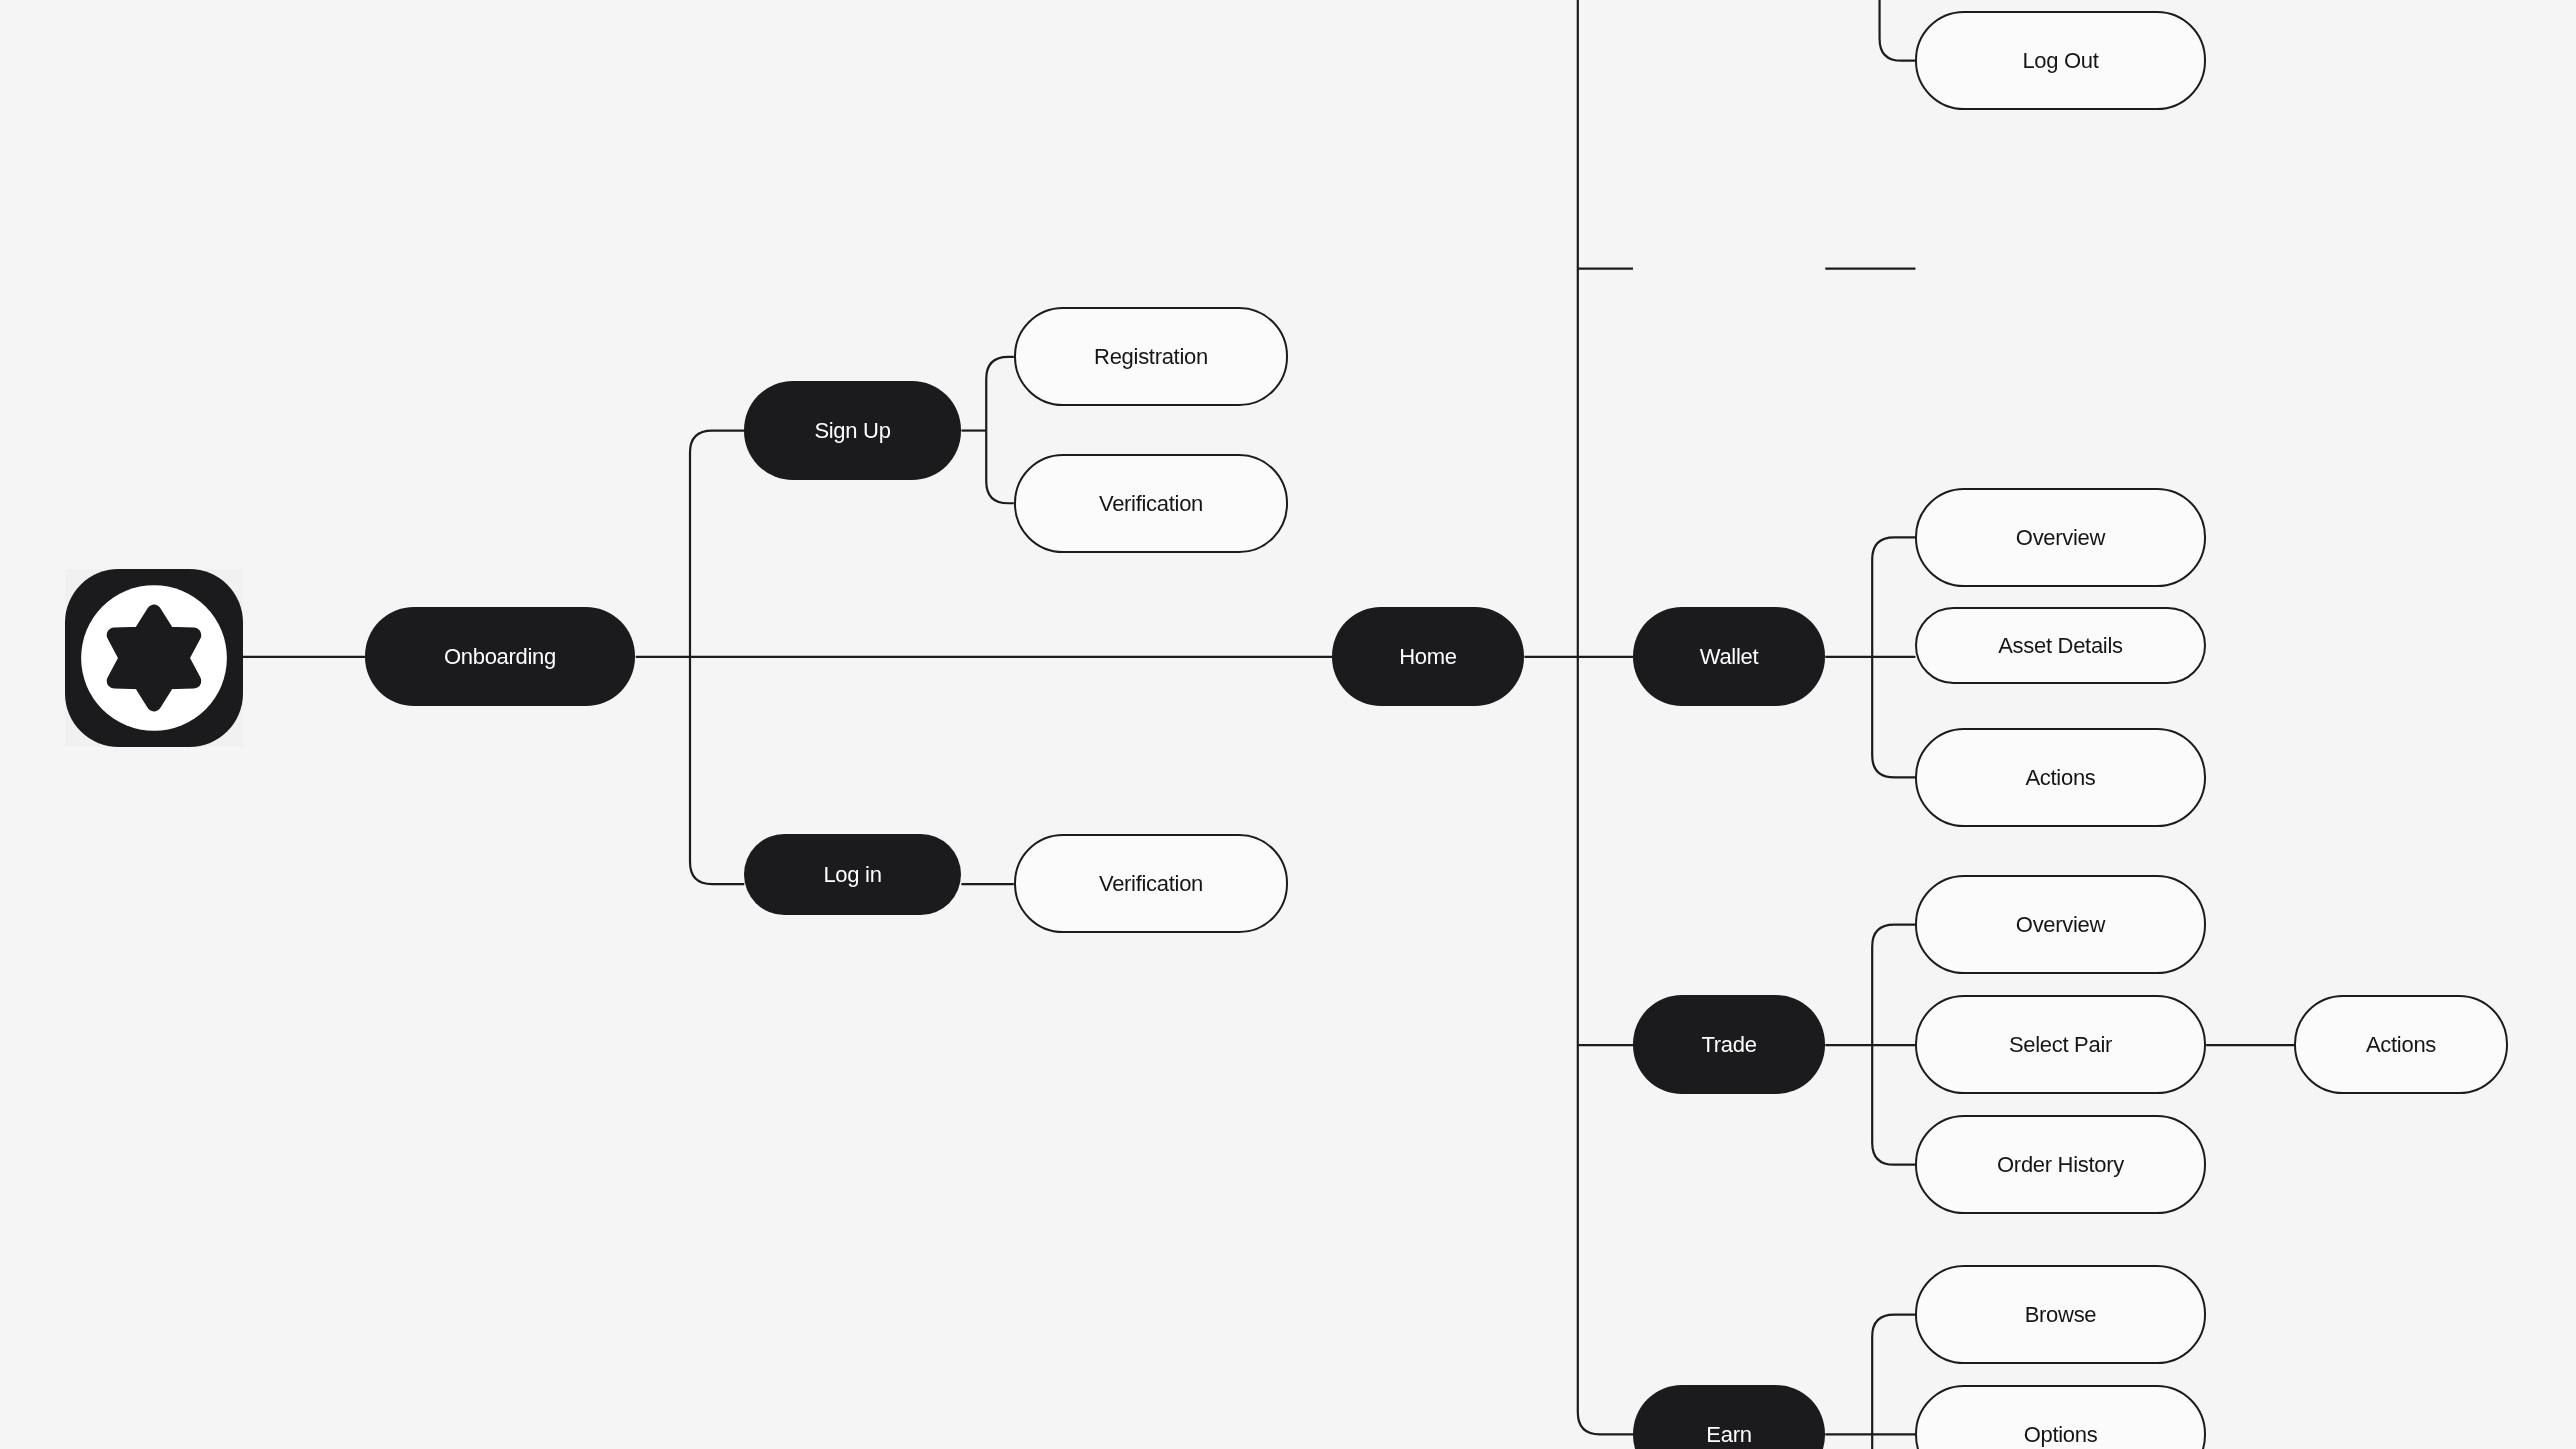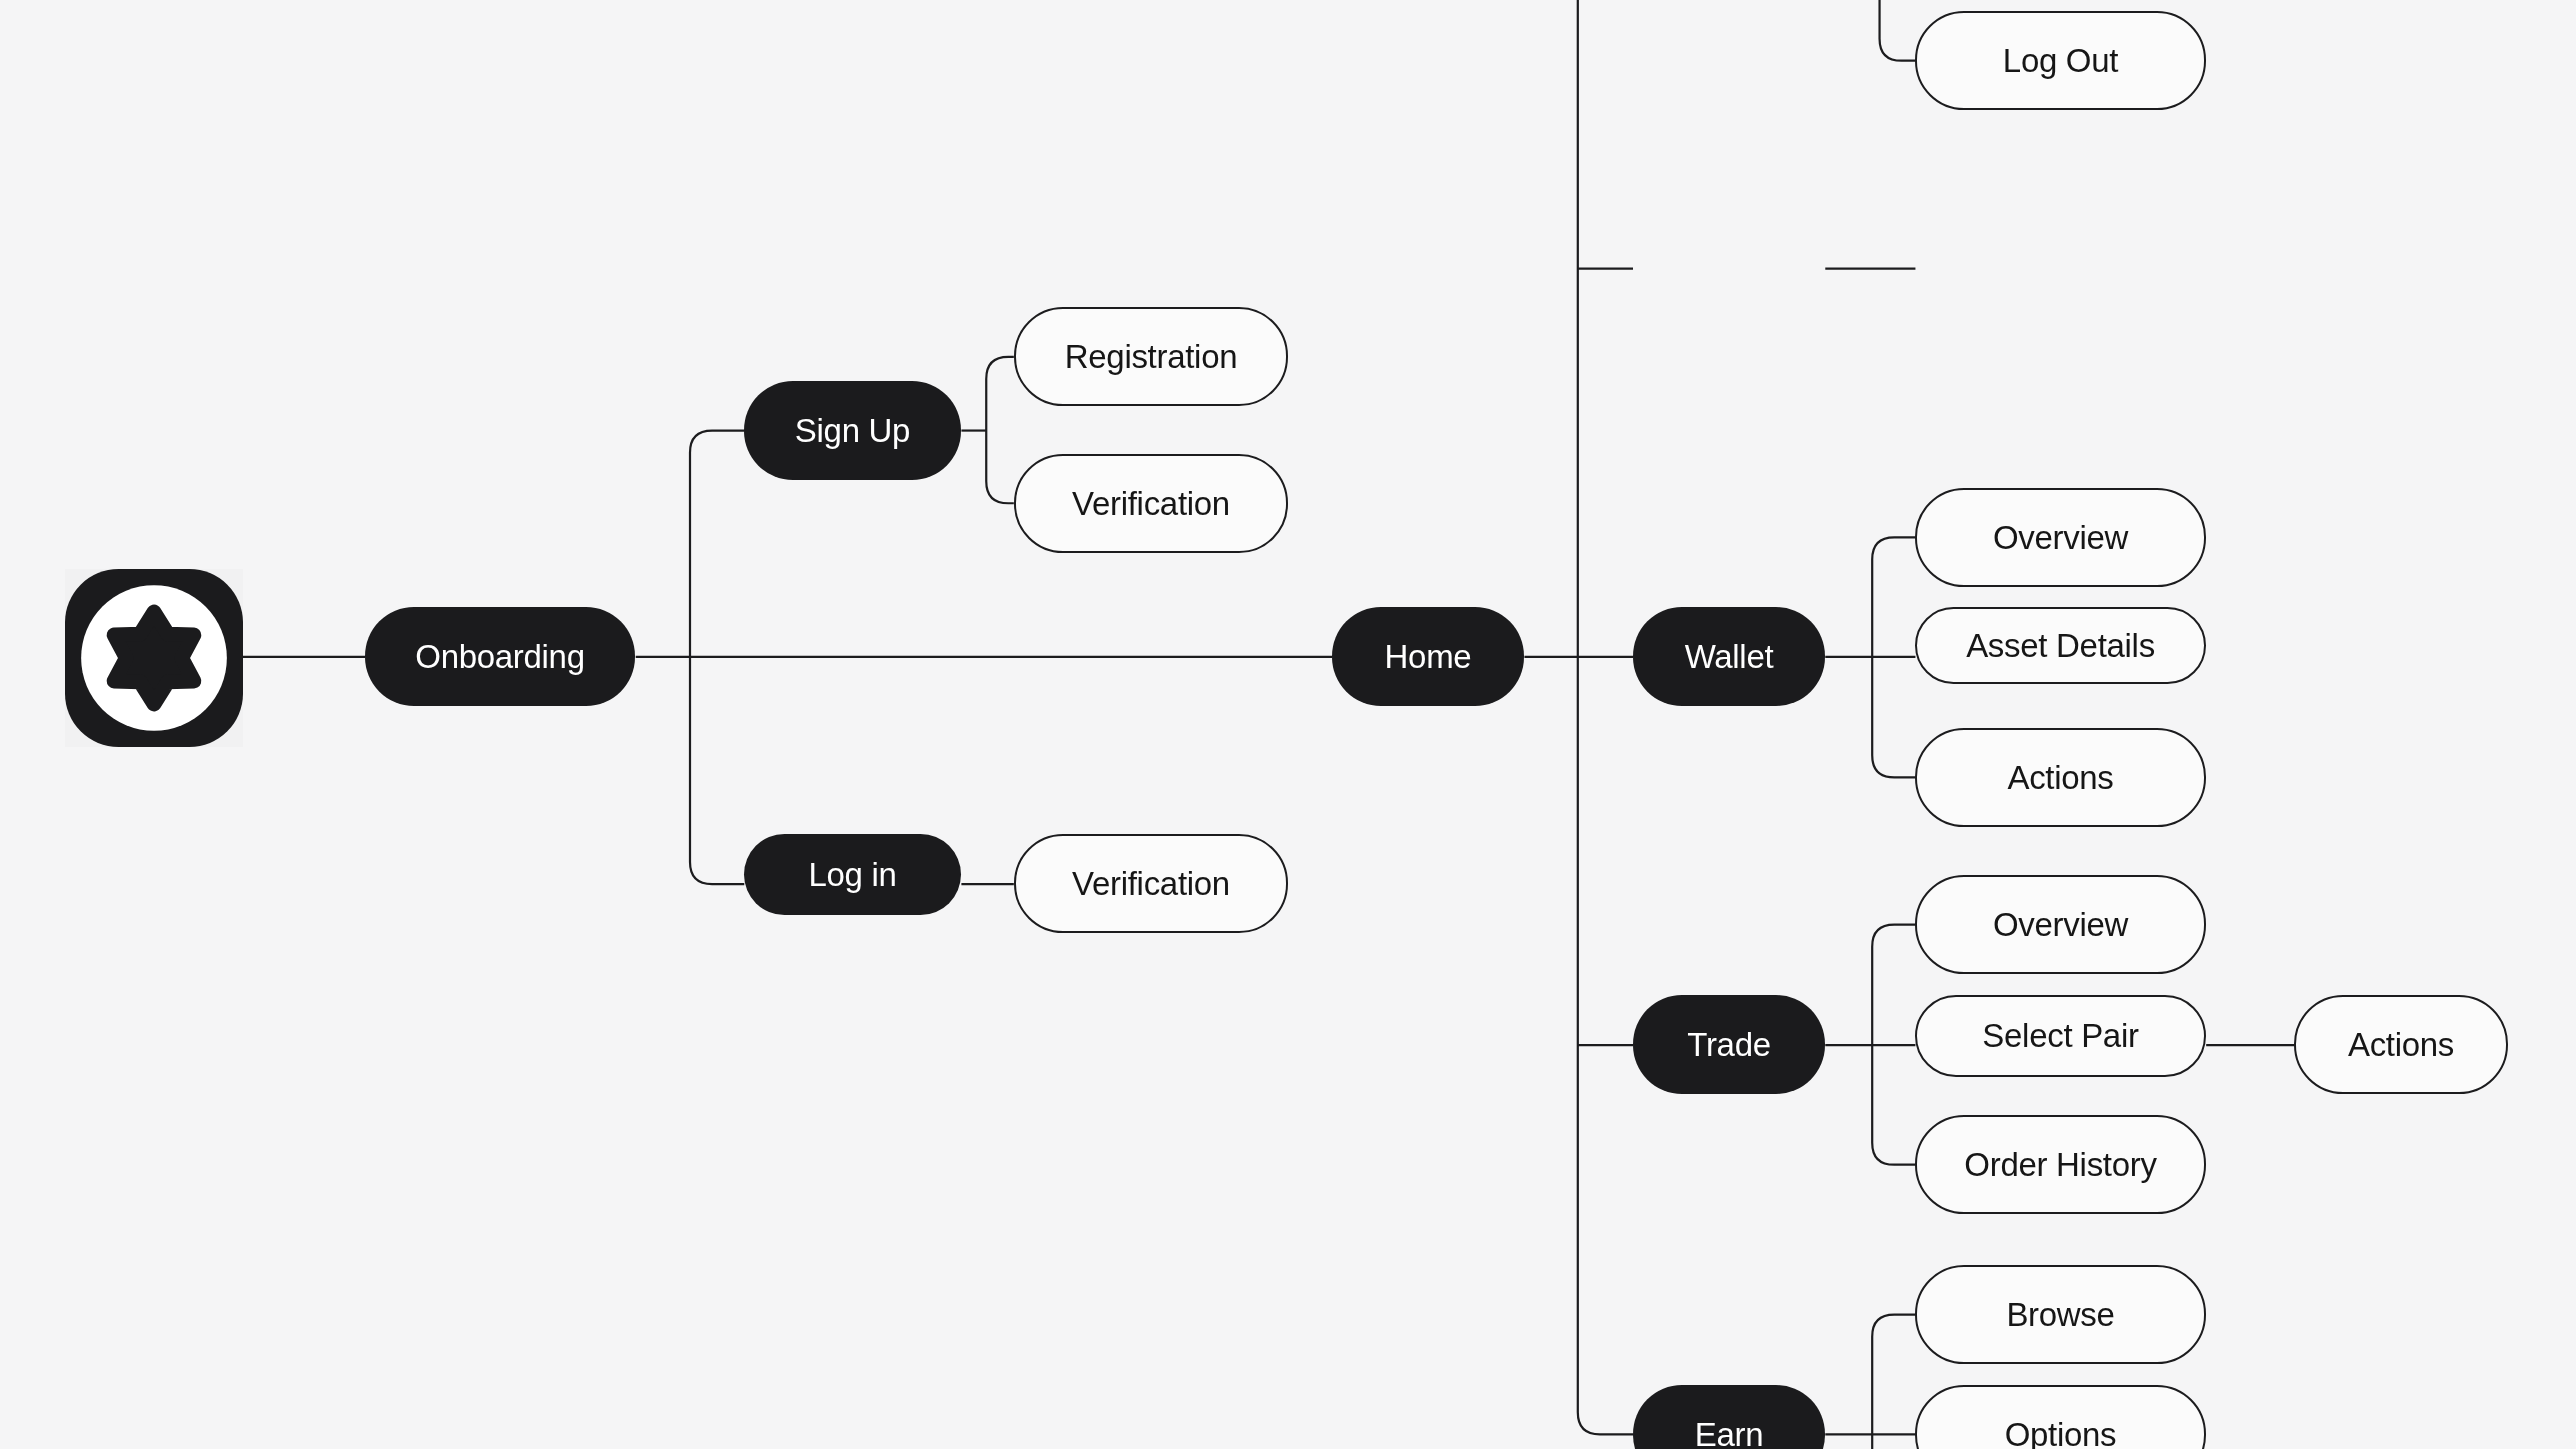--- a/index.html
+++ b/index.html
@@ -15,21 +15,21 @@
     width:2576px;height:1449px;overflow:hidden;position:relative;
     background:var(--background);
     font-family:"Liberation Sans","DejaVu Sans",sans-serif;
   }
   #canvas{position:absolute;inset:0;width:2576px;height:1449px;}
   svg.wires{position:absolute;left:0;top:0;}
   svg.wires path{stroke:var(--connector);stroke-width:2.4;fill:none;}
   .node{
     position:absolute;box-sizing:border-box;
     display:flex;align-items:center;justify-content:center;
-    font-size:33px;letter-spacing:-0.3px;white-space:nowrap;
+    font-size:22px;letter-spacing:-0.3px;white-space:nowrap;
     border-radius:49px;
   }
   .node.dark{background:var(--node-dark-fill);color:var(--node-dark-text);}
   .node.light{background:var(--node-light-fill);color:var(--node-light-text);border:2.2px solid var(--connector);}
   .logo{
     position:absolute;left:65px;top:569px;width:178px;height:178px;
     background:#f1f1f2;
   }
 </style>
 </head>
@@ -77,21 +77,21 @@
 
   <div class="node light" style="left:1915px;top:11px;width:291px;height:99px">Log Out</div>
 
   <div class="node dark" style="left:1633px;top:607px;width:192px;height:99px">Wallet</div>
   <div class="node light" style="left:1915px;top:488px;width:291px;height:99px">Overview</div>
   <div class="node light" style="left:1915px;top:607px;width:291px;height:77px">Asset Details</div>
   <div class="node light" style="left:1915px;top:728px;width:291px;height:99px">Actions</div>
 
   <div class="node dark" style="left:1633px;top:995px;width:192px;height:99px">Trade</div>
   <div class="node light" style="left:1915px;top:875px;width:291px;height:99px">Overview</div>
-  <div class="node light" style="left:1915px;top:995px;width:291px;height:82px">Select Pair</div>
+  <div class="node light" style="left:1915px;top:995px;width:291px;height:99px">Select Pair</div>
   <div class="node light" style="left:1915px;top:1115px;width:291px;height:99px">Order History</div>
   <div class="node light" style="left:2294px;top:995px;width:214px;height:99px">Actions</div>
 
   <div class="node dark" style="left:1633px;top:1385px;width:192px;height:99px">Earn</div>
   <div class="node light" style="left:1915px;top:1265px;width:291px;height:99px">Browse</div>
   <div class="node light" style="left:1915px;top:1385px;width:291px;height:99px">Options</div>
 
 </div>
 
 

